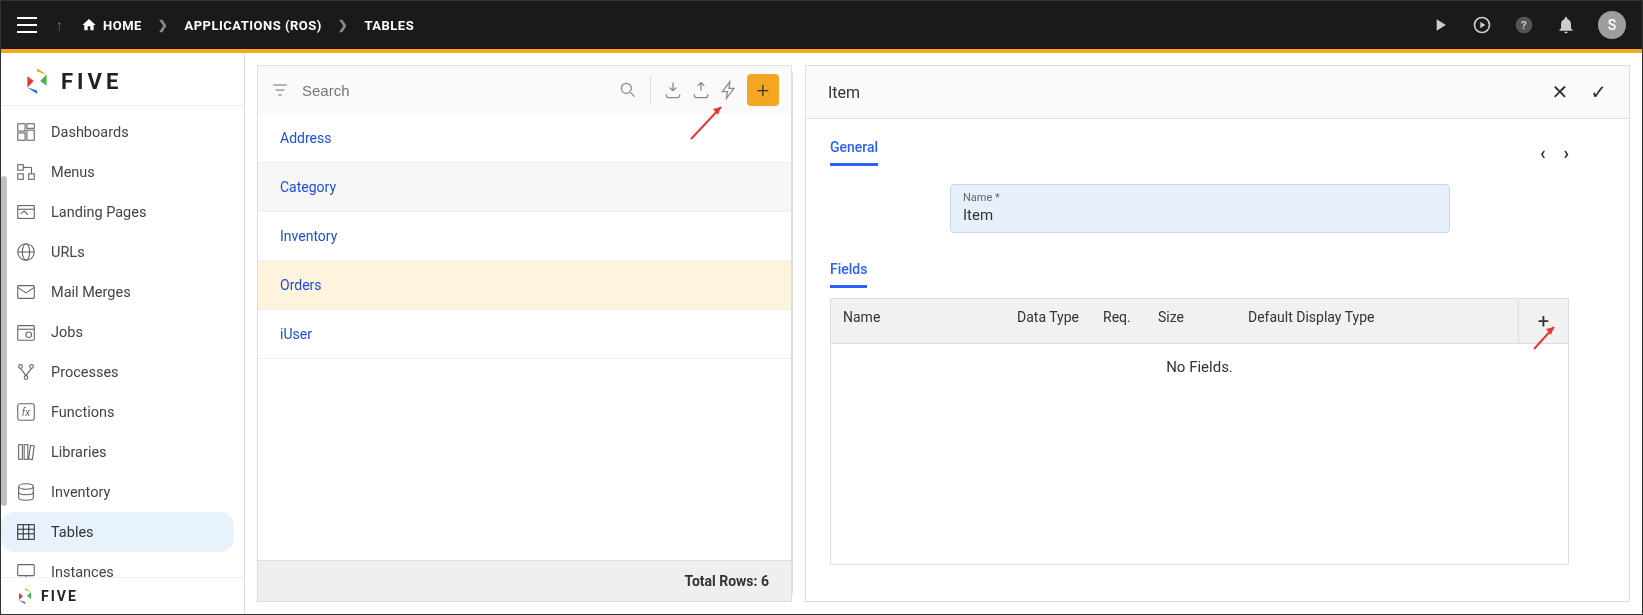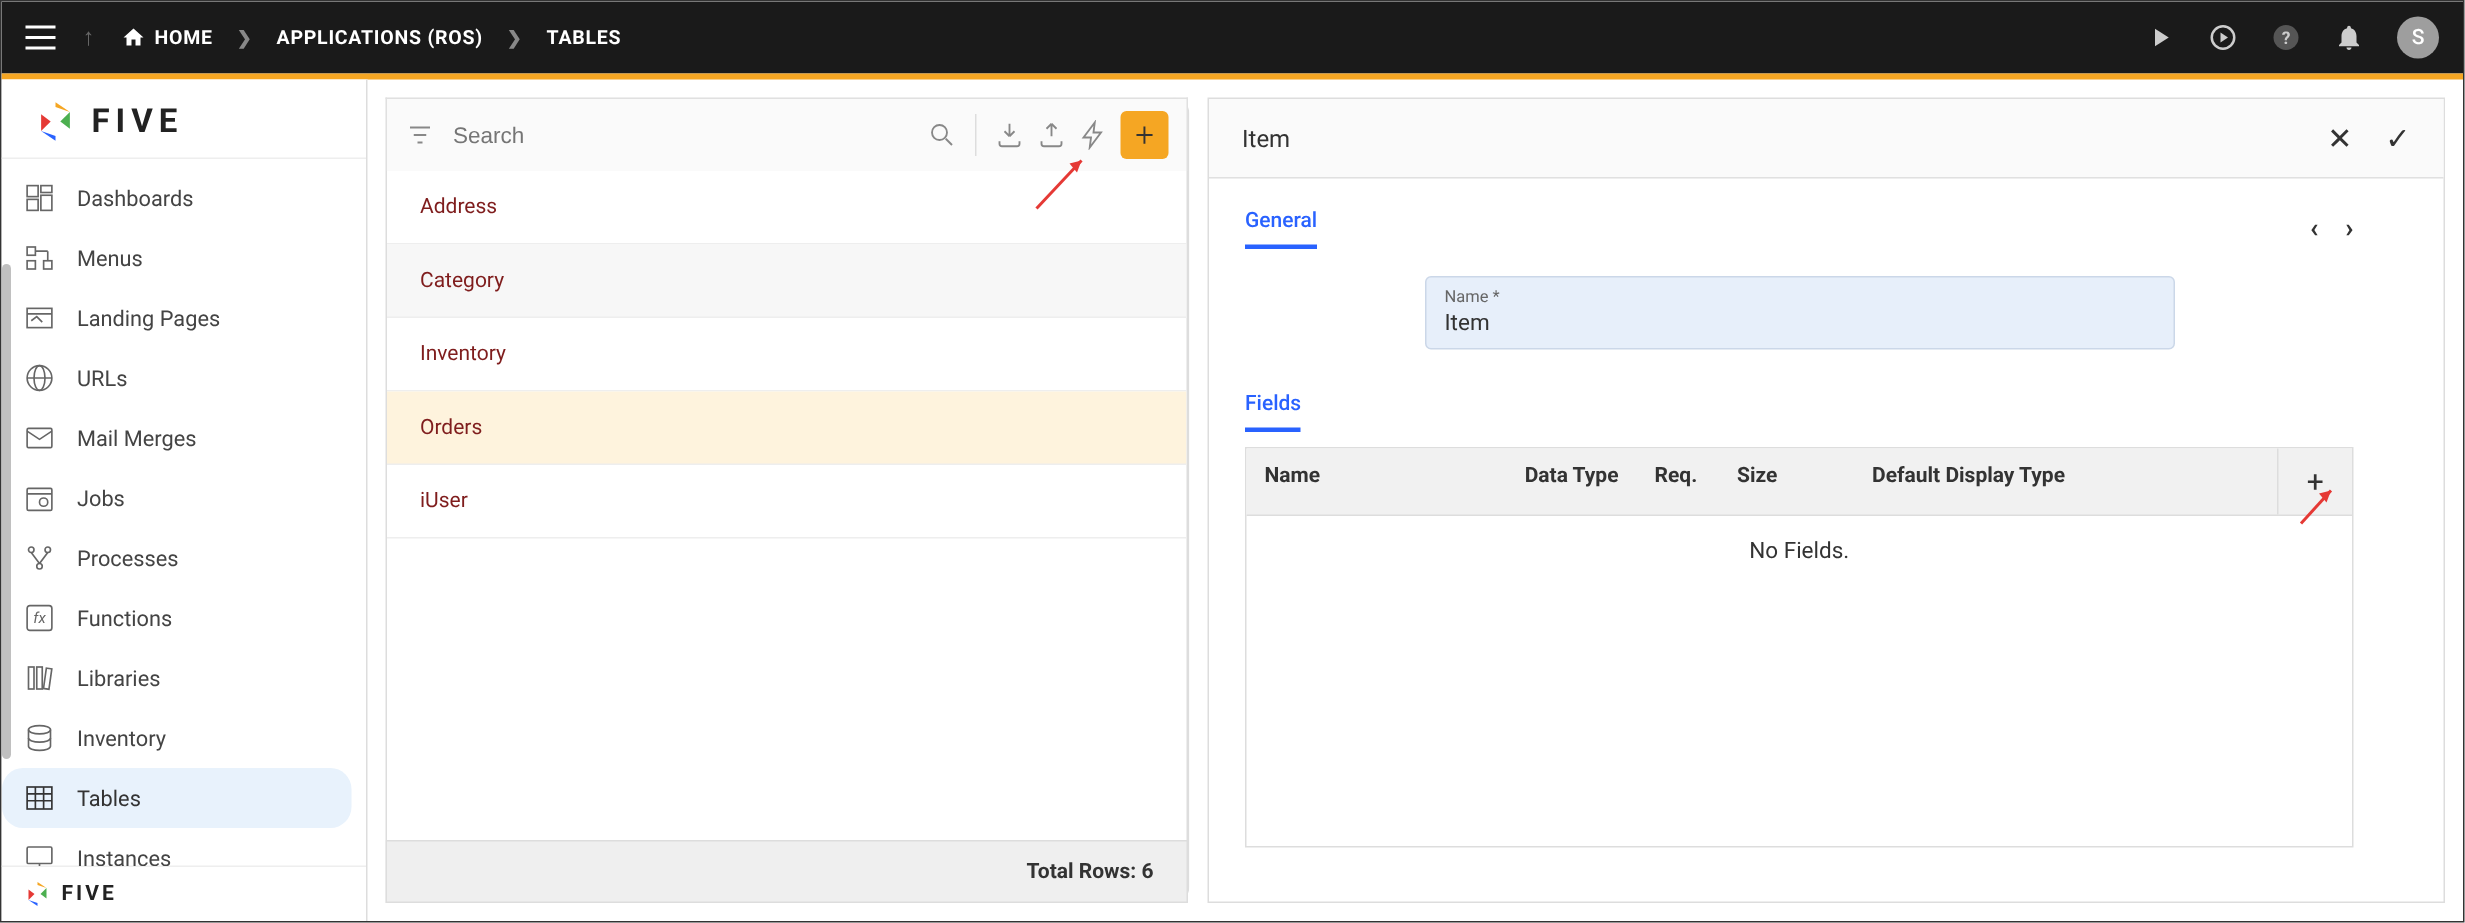--- a/index.html
+++ b/index.html
@@ -39,21 +39,21 @@
   
   
   .list-panel { flex: 0 0 536px; border-right: 1px solid #ddd; display: flex; flex-direction: column; margin: 12px 0 12px 12px; background: #fff; border-radius: 11px; }
   .list-toolbar { display: flex; align-items: center; padding: 8px 12px; gap: 8px; border: 1px solid #e0e0e0; background: #fafafa; border-bottom: none; }
   .filter-icon, .search-icon, .import-icon, .export-icon, .lightning-icon { width: 20px; height: 20px; stroke: #888; fill: none; stroke-width: 1.5; cursor: pointer; }
   .search-input { flex: 1; border: none; background: transparent; font-size: 15px; color: #888; padding: 6px 4px; outline: none; }
   .toolbar-divider { width: 1px; height: 28px; background: #ddd; margin: 0 4px; }
   .add-button { width: 32px; height: 32px; background: #f5a623; border-radius: 4px; display: flex; align-items: center; justify-content: center; cursor: pointer; font-size: 22px; color: #333; font-weight: 300; }
   .list-header { padding: 14px 22px; background: #efefef; border: 1px solid #ddd; border-bottom: 2px solid #2962ff; font-weight: 700; color: #333; }
   .list-body { flex: 1; border-left: 1px solid #ddd; border-right: 1px solid #ddd; overflow-y: auto; }
-  .list-row { padding: 16px 22px; border-bottom: 1px solid #eee; color: #7f1d1d; cursor: pointer; }
+  .list-row { padding: 16px 22px; border-bottom: 1px solid #eee; color: #1d4ed8; cursor: pointer; }
   .list-row:nth-child(even) { background: #f7f7f7; }
   .list-row.selected { background: #fef3dd; }
   .list-footer { padding: 12px 22px; background: #efefef; border: 1px solid #ddd; text-align: right; font-weight: 700; color: #333; }
   
   
   .detail-panel { flex: 1; margin: 12px 12px 12px 12px; border: 1px solid #ddd; display: flex; flex-direction: column; background: #fff; }
   .detail-header { display: flex; align-items: center; padding: 14px 22px; border-bottom: 1px solid #e0e0e0; background: #fafafa; }
   .detail-title { font-size: 16px; color: #333; flex: 1; }
   .detail-actions { display: flex; gap: 22px; }
   .detail-action-icon { font-size: 20px; cursor: pointer; color: #333; }
@@ -61,21 +61,21 @@
   .section-header { display: flex; align-items: center; justify-content: space-between; }
   .section-tab { color: #2962ff; font-weight: 500; font-size: 14px; padding-bottom: 8px; border-bottom: 3px solid #2962ff; display: inline-block; }
   .nav-chevs { display: flex; gap: 18px; font-size: 18px; font-weight: 700; cursor: pointer; color: #333; }
   .form-row { margin: 18px 0 28px 120px; max-width: 500px; }
   .text-field { background: #e7effa; border: 1px solid #cbd7e8; border-radius: 4px; padding: 6px 12px 8px; }
   .text-field-label { font-size: 11px; color: #666; }
   .text-field-value { font-size: 15px; color: #333; margin-top: 2px; }
   .fields-section { margin-top: 12px; }
   .fields-table { border: 1px solid #ddd; margin-top: 10px; }
   .fields-thead { display: flex; background: #f1f1f1; border-bottom: 1px solid #ddd; }
-  .fields-th { padding: 10px 12px; font-weight: 700; color: #333; font-size: 14px; }
+  .fields-th { padding: 10px 12px; font-weight: 400; color: #333; font-size: 14px; }
   .th-name { flex: 0 0 110px; }
   .th-dtype { flex: 0 0 150px; text-align: right; }
   .th-req { flex: 0 0 55px; }
   .th-size { flex: 0 0 90px; }
   .th-ddt { flex: 1; }
   .th-add { flex: 0 0 50px; text-align: center; font-size: 20px; cursor: pointer; border-left: 1px solid #ddd; font-weight: 400; }
   .fields-tbody { min-height: 220px; display: flex; align-items: flex-start; justify-content: center; padding-top: 14px; color: #333; font-size: 15px; }
   
   
   .red-arrow { position: absolute; pointer-events: none; }

